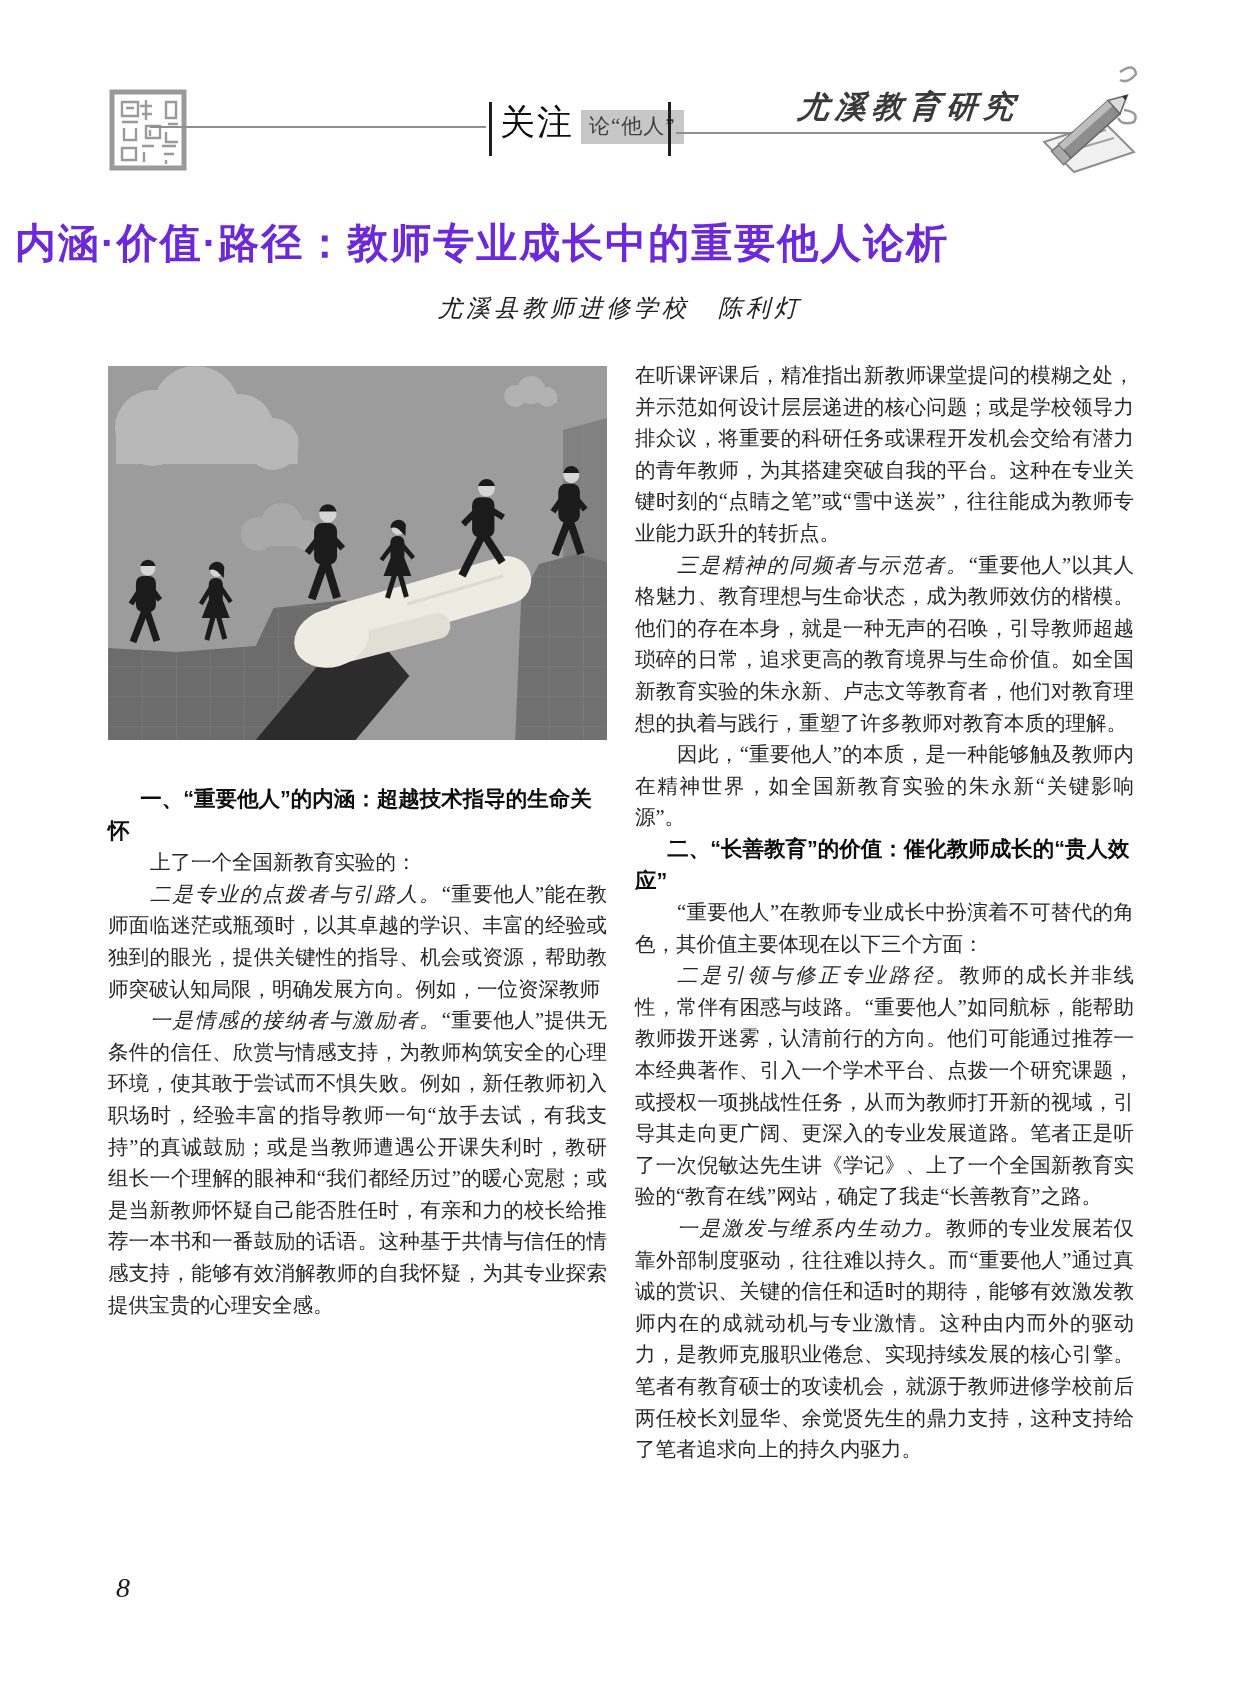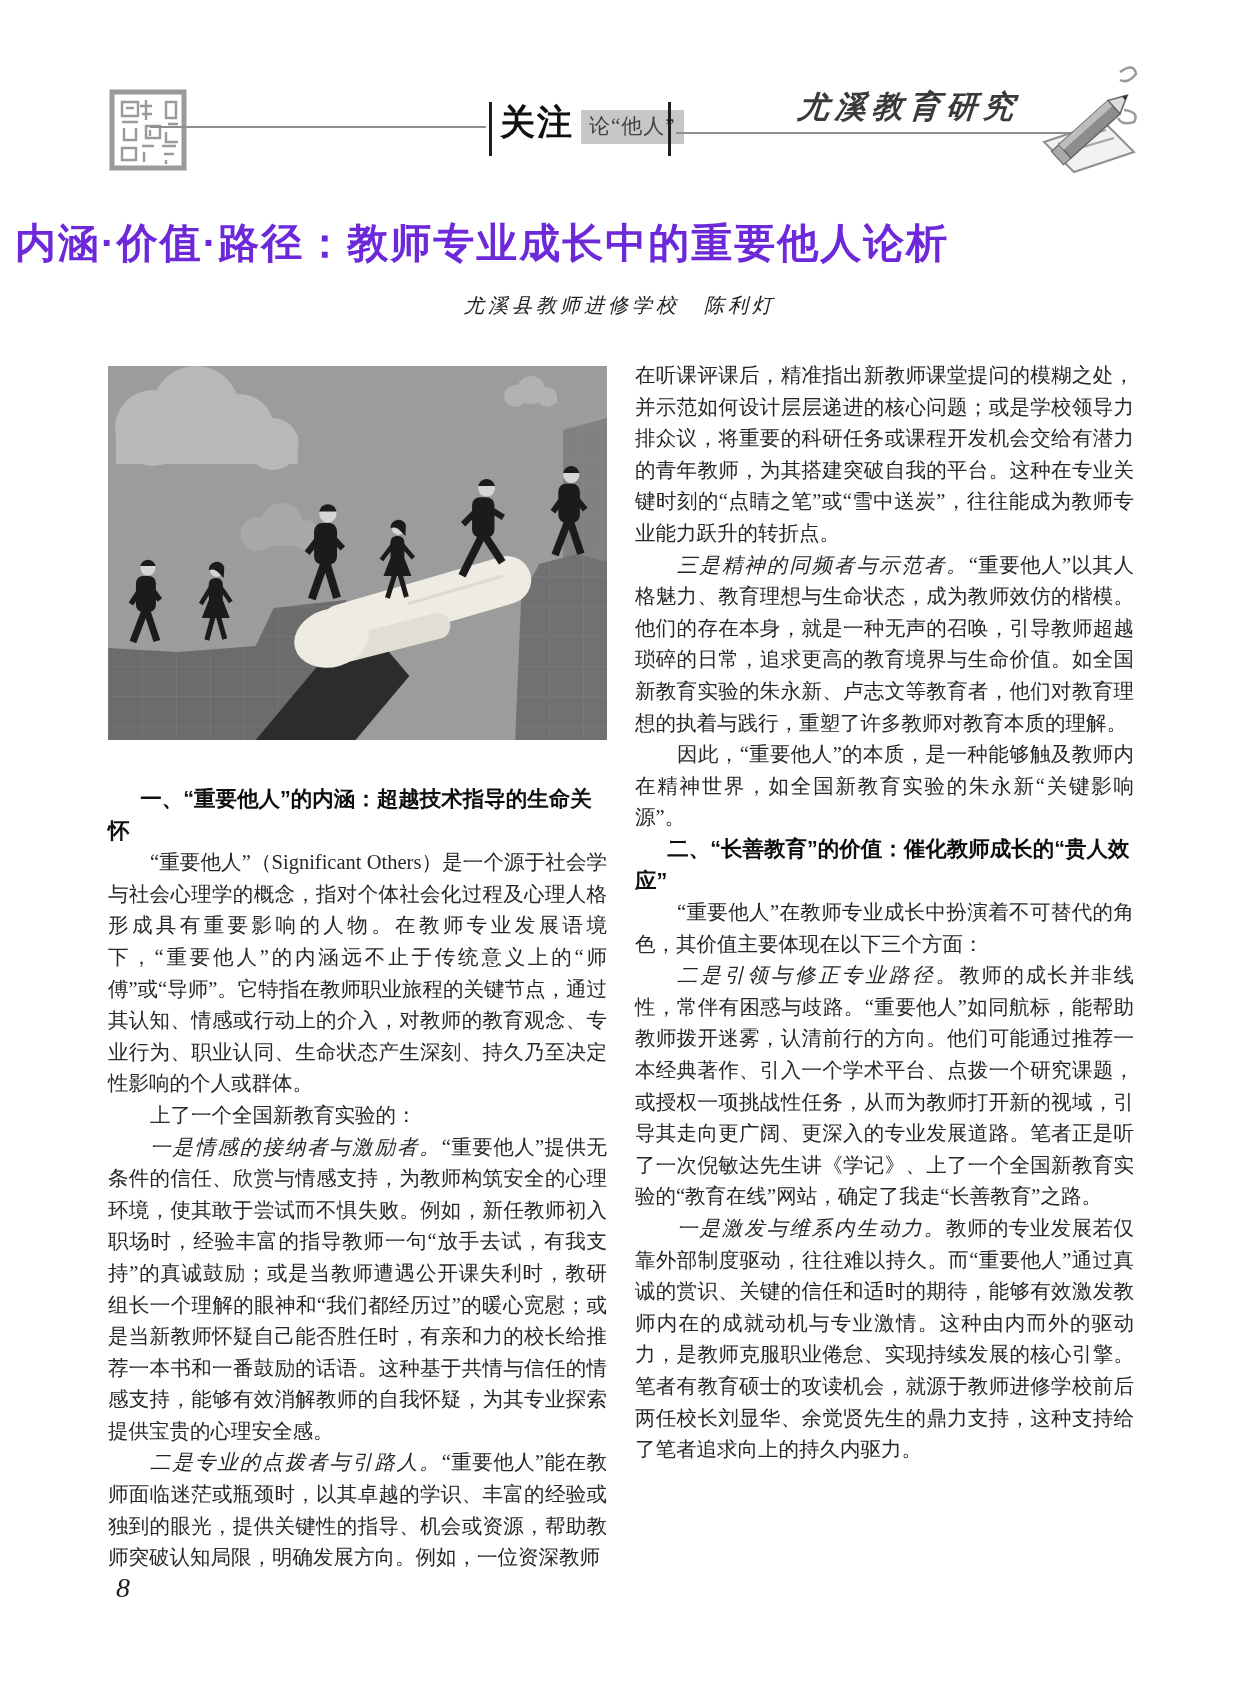--- a/index.html
+++ b/index.html
@@ -11,21 +11,21 @@
 
   
   .seal { position:absolute; left:106px; top:84px; width:84px; height:92px; }
   .rule-left  { position:absolute; left:150px; top:126px; width:336px; height:2px; background:#8e8e8e; }
   .rule-right { position:absolute; left:676px; top:132px; width:430px; height:2px; background:#8e8e8e; }
   .vbar { position:absolute; top:102px; width:3px; height:54px; background:#1e1e1e; }
   .vbar.b1 { left:489px; } .vbar.b2 { left:668px; }
   .section-label {
     position:absolute; left:500px; top:99px;
     font-family:"Liberation Sans","DejaVu Sans",sans-serif;
-    font-weight:700; font-size:35px; color:#101010; letter-spacing:2px;
+    font-weight:400; font-size:35px; color:#101010; letter-spacing:2px;
   }
   .topic-badge {
     position:absolute; left:581px; top:110px; background:#c7c7c7; color:#3f3f3f;
     font-size:21px; line-height:21px; padding:6px 8px 7px; letter-spacing:1px;
   }
   .journal-name {
     position:absolute; left:798px; top:86px;
     font-family:"Liberation Serif","DejaVu Serif",serif;
     font-weight:700; font-style:italic; font-size:31px; color:#3a3a3a;
     letter-spacing:6px; transform:skewX(-4deg);
@@ -33,21 +33,21 @@
   .pencil { position:absolute; left:1032px; top:58px; width:110px; height:120px; }
 
   
   .title {
     position:absolute; top:216px; left:0; width:100%; 
     font-family:"Liberation Sans","DejaVu Sans",sans-serif;
     font-weight:900; font-size:41px; letter-spacing:2px; color:#6d28d9;margin-left:15px;
   }
   .byline {
     position:absolute; top:292px; left:0; width:100%; text-align:center;
-    font-size:20px; font-style:italic; letter-spacing:4px; color:#222;
+    font-size:24px; font-style:italic; letter-spacing:4px; color:#222;
   }
 
   
   .columns { position:absolute; top:360px; left:108px; width:1026px; display:flex; gap:28px; }
   .col { width:499px; }
   .hero { display:block; width:499px; height:374px; margin:6px 0 44px 0; }
   .body-para { margin:0; font-size:20.5px; line-height:31.6px; text-align:justify; color:#272727;font-family:Liberation Serif, serif; }
   .indent { text-indent:2.05em; }
   .col-heading {
     margin:0; font-family:"Liberation Sans","DejaVu Sans",sans-serif;
@@ -202,24 +202,23 @@
           <line x1="0" y1="-34" x2="11" y2="-1" stroke="#1b1b1b" stroke-width="7"></line>
           <rect x="-10" y="-66" width="20" height="36" rx="7" fill="#1b1b1b"></rect>
           <line x1="-2" y1="-58" x2="-15" y2="-40" stroke="#1b1b1b" stroke-width="5.5"></line>
           <line x1="2" y1="-58" x2="15" y2="-42" stroke="#1b1b1b" stroke-width="5.5"></line>
           <circle cx="2" cy="-74" r="7.5" fill="#d6d6d6"></circle>
           <path d="M-5.5,-76 A7.6,7.6 0 0,1 9.5,-76 Z" fill="#1b1b1b"></path>
         </g>
       </svg>
 
       <h3 class="col-heading">一、“重要他人”的内涵：超越技术指导的生命关怀</h3>
-      <p class="body-para indent"><span>“重要他人”（Significant Others）是一个源于社会学与社会心理学的概念，指对个体社会化过程及心理人格形成具有重要影响的人物。在教师专业发展语境下，“重要他人”的内涵远不止于传统意义上的“师傅”或“导师”。它特指在教师职业旅程的关键节点，通过其认知、情感或行动上的介入，对教师的教育观念、专业行为、职业认同、生命状态产生深刻、持久乃至决定性影响的个人或群体。</span></p>
       <p class="body-para indent"><span>上了一个全国新教育实验的：</span></p>
+      <p class="body-para indent"><span class="kai">二是专业的点拨者与引路人。</span><span>“重要他人”能在教师面临迷茫或瓶颈时，以其卓越的学识、丰富的经验或独到的眼光，提供关键性的指导、机会或资源，帮助教师突破认知局限，明确发展方向。例如，一位资深教师</span></p>
       <p class="body-para indent"><span class="kai">一是情感的接纳者与激励者。</span><span>“重要他人”提供无条件的信任、欣赏与情感支持，为教师构筑安全的心理环境，使其敢于尝试而不惧失败。例如，新任教师初入职场时，经验丰富的指导教师一句“放手去试，有我支持”的真诚鼓励；或是当教师遭遇公开课失利时，教研组长一个理解的眼神和“我们都经历过”的暖心宽慰；或是当新教师怀疑自己能否胜任时，有亲和力的校长给推荐一本书和一番鼓励的话语。这种基于共情与信任的情感支持，能够有效消解教师的自我怀疑，为其专业探索提供宝贵的心理安全感。</span></p>
-      <p class="body-para indent"><span class="kai">二是专业的点拨者与引路人。</span><span>“重要他人”能在教师面临迷茫或瓶颈时，以其卓越的学识、丰富的经验或独到的眼光，提供关键性的指导、机会或资源，帮助教师突破认知局限，明确发展方向。例如，一位资深教师</span></p>
     </div>
 
     <div class="col">
       <p class="body-para"><span>在听课评课后，精准指出新教师课堂提问的模糊之处，并示范如何设计层层递进的核心问题；或是学校领导力排众议，将重要的科研任务或课程开发机会交给有潜力的青年教师，为其搭建突破自我的平台。这种在专业关键时刻的“点睛之笔”或“雪中送炭”，往往能成为教师专业能力跃升的转折点。</span></p>
       <p class="body-para indent"><span class="kai">三是精神的同频者与示范者。</span><span>“重要他人”以其人格魅力、教育理想与生命状态，成为教师效仿的楷模。他们的存在本身，就是一种无声的召唤，引导教师超越琐碎的日常，追求更高的教育境界与生命价值。如全国新教育实验的朱永新、卢志文等教育者，他们对教育理想的执着与践行，重塑了许多教师对教育本质的理解。</span></p>
       <p class="body-para indent"><span>因此，“重要他人”的本质，是一种能够触及教师内在精神世界，如全国新教育实验的朱永新“关键影响源”。</span></p>
       <h3 class="col-heading">二、“长善教育”的价值：催化教师成长的“贵人效应”</h3>
       <p class="body-para indent"><span>“重要他人”在教师专业成长中扮演着不可替代的角色，其价值主要体现在以下三个方面：</span></p>
       <p class="body-para indent"><span class="kai">二是引领与修正专业路径。</span><span>教师的成长并非线性，常伴有困惑与歧路。“重要他人”如同航标，能帮助教师拨开迷雾，认清前行的方向。他们可能通过推荐一本经典著作、引入一个学术平台、点拨一个研究课题，或授权一项挑战性任务，从而为教师打开新的视域，引导其走向更广阔、更深入的专业发展道路。笔者正是听了一次倪敏达先生讲《学记》、上了一个全国新教育实验的“教育在线”网站，确定了我走“长善教育”之路。</span></p>
       <p class="body-para indent"><span class="kai">一是激发与维系内生动力。</span><span>教师的专业发展若仅靠外部制度驱动，往往难以持久。而“重要他人”通过真诚的赏识、关键的信任和适时的期待，能够有效激发教师内在的成就动机与专业激情。这种由内而外的驱动力，是教师克服职业倦怠、实现持续发展的核心引擎。笔者有教育硕士的攻读机会，就源于教师进修学校前后两任校长刘显华、余觉贤先生的鼎力支持，这种支持给了笔者追求向上的持久内驱力。</span></p>

